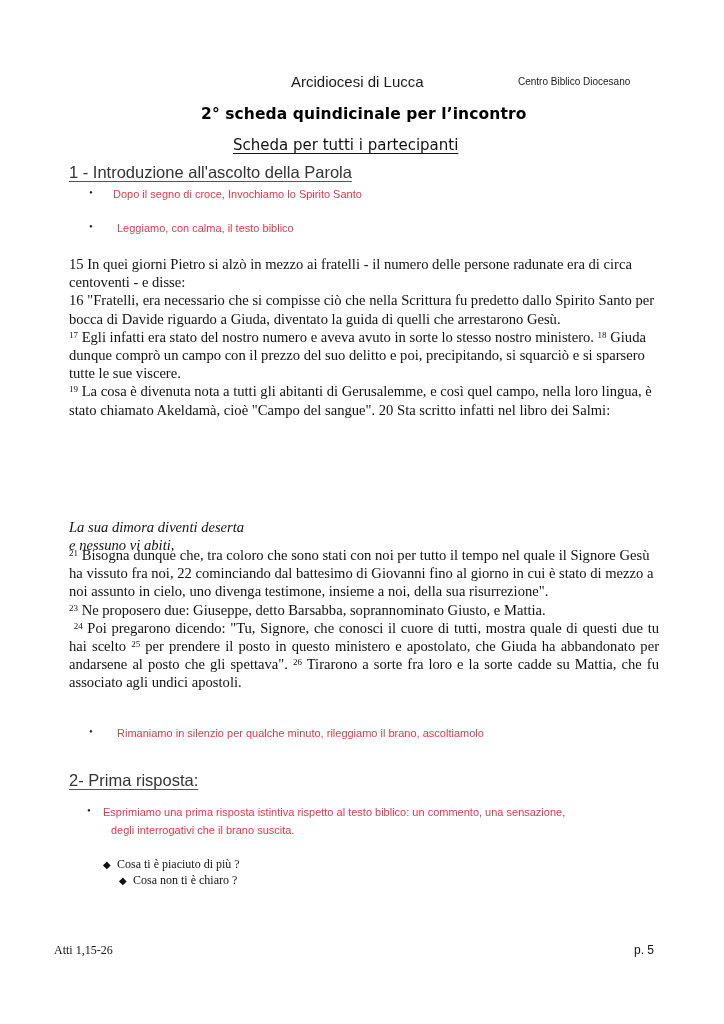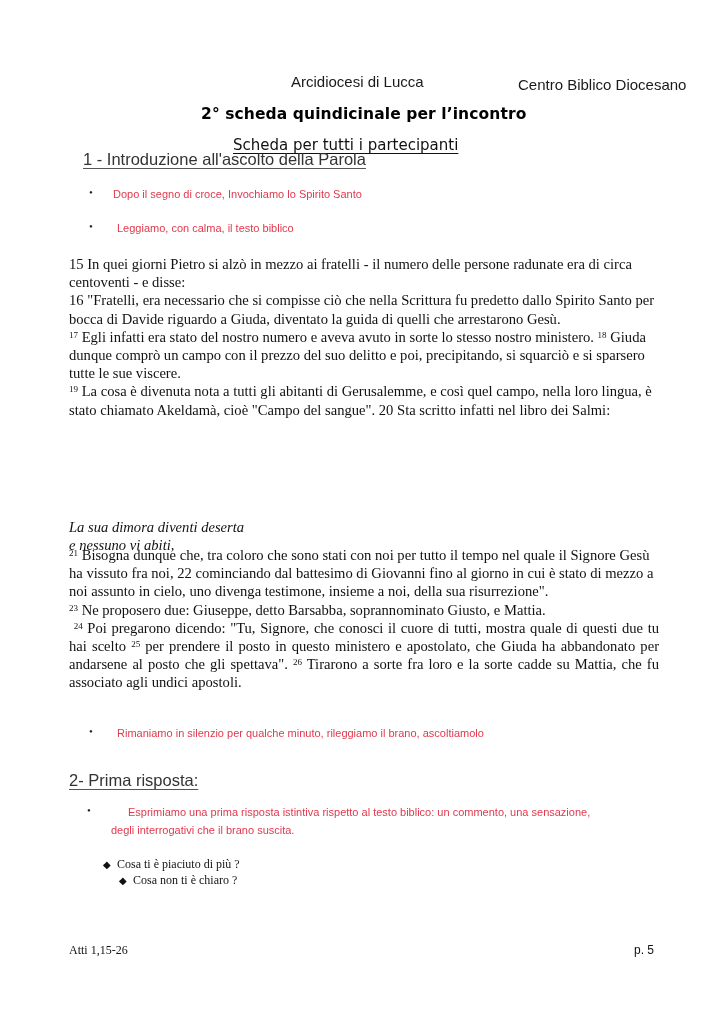--- a/index.html
+++ b/index.html
@@ -2,54 +2,54 @@
 <html><head>
   <meta charset="utf-8">
   <style>
     html, body { margin: 0; padding: 0; background: #ffffff; }
     body { width: 724px; height: 1024px; position: relative; overflow: hidden; color: #111; }
     .page { position: absolute; left: 0; top: 0; width: 724px; height: 752px; text-decoration: underline; }
     .abs { position: absolute; white-space: nowrap; }
     .sans { font-family: "Liberation Sans", sans-serif; }
 
     .hdr-left { left: 291px; top: 73px; font-size: 15px; color: #1a1a1a; }
-    .hdr-right { left: 518px; top: 76px; font-size: 15px; color: #1a1a1a; }
+    .hdr-right { left: 518px; top: 76px; font-size: 10px; color: #1a1a1a; }
     .title { left: 201px; top: 105px; font-size: 15.5px; font-weight: bold; color: #000; font-family: "DejaVu Sans", sans-serif; letter-spacing: 0.1px; }
     .subtitle { left: 233px; top: 136px; font-size: 15px; color: #111; font-family: "DejaVu Sans", sans-serif; text-decoration: underline; text-underline-offset: 3px; }
 
     .section { left: 69px; font-size: 16.5px; color: #333; text-decoration: underline; text-underline-offset: 3px; text-decoration-color: #555; }
     .bullet-row { position: absolute; left: 89px; }
     .bullet { position: absolute; left: 0; top: -2px; font-size: 11px; color: #222; }
     .red { color: #e0394d; font-size: 11px; font-family: "Liberation Sans", sans-serif; }
     .red-text { position: absolute; left: 24px; top: 0; white-space: nowrap; }
 
     .bible { position: absolute; left: 69px; width: 590px; font-family: "Liberation Serif", serif; font-size: 14.6px; line-height: 18.2px; color: #111; }
     .bible p { margin: 0; }
     .bible sup { font-size: 9px; vertical-align: 4px; line-height: 0; }
     .justify { text-align: justify; }
     .poem { font-style: italic; margin-top: 45px; }
 
     .q-row { position: absolute; left: 103px; font-family: "Liberation Serif", serif; font-size: 12px; color: #111; }
     .diamond { display: inline-block; width: 10px; font-size: 10px; margin-right: 4px; }
 
-    .footer-left { left: 69px; top: 943px; font-family: "Liberation Serif", serif; font-size: 12px; color: #111; }
+    .footer-left { left: 54px; top: 943px; font-family: "Liberation Serif", serif; font-size: 12px; color: #111; }
     .footer-right { left: 634px; top: 943px; font-family: "Liberation Sans", sans-serif; font-size: 12px; color: #111; }
   </style>
 </head>
 <body>
 
 <div class="page">
 
   <div class="abs sans hdr-left">Arcidiocesi di Lucca</div>
   <div class="abs sans hdr-right">Centro Biblico Diocesano</div>
 
   <div class="abs title">2° scheda quindicinale per l’incontro</div>
   <div class="abs subtitle">Scheda per tutti i partecipanti</div>
 
-  <div class="abs sans section" style="top:150px;margin-left:14px;">1 - Introduzione all'ascolto della Parola </div>
+  <div class="abs sans section" style="top:163px;">1 - Introduzione all'ascolto della Parola </div>
 
   <div class="bullet-row" style="top:188px;">
     <span class="bullet">•</span>
     <span class="red red-text">Dopo il segno di croce, Invochiamo lo Spirito Santo</span>
   </div>
   <div class="bullet-row" style="top:222px;">
     <span class="bullet">•</span>
     <span class="red red-text" style="left:28px;">Leggiamo, con calma, il testo biblico</span>
   </div>
 
@@ -73,21 +73,21 @@
 
   <div class="bullet-row" style="top:727px;">
     <span class="bullet">•</span>
     <span class="red red-text" style="left:28px;">Rimaniamo in silenzio per qualche minuto, rileggiamo il brano, ascoltiamolo</span>
   </div>
 
   <div class="abs sans section" style="top:771px;">2- Prima risposta:</div>
 
   <div class="bullet-row" style="top:806px; left:87px;">
     <span class="bullet">•</span>
-    <span class="red red-text" style="left:41px;">Esprimiamo una prima risposta istintiva rispetto al testo biblico: un commento, una sensazione,</span>
+    <span class="red red-text" style="left:16px;">Esprimiamo una prima risposta istintiva rispetto al testo biblico: un commento, una sensazione,</span>
     <span class="red red-text" style="left:24px; top:18px;">degli interrogativi che il brano suscita.</span>
   </div>
 
   <div class="q-row" style="top:857px;">
     <span class="diamond">◆</span><span>Cosa ti è piaciuto di più ?</span>
   </div>
   <div class="q-row" style="top:873px;margin-left:16px;">
     <span class="diamond">◆</span><span>Cosa non ti è chiaro ?</span>
   </div>
 

